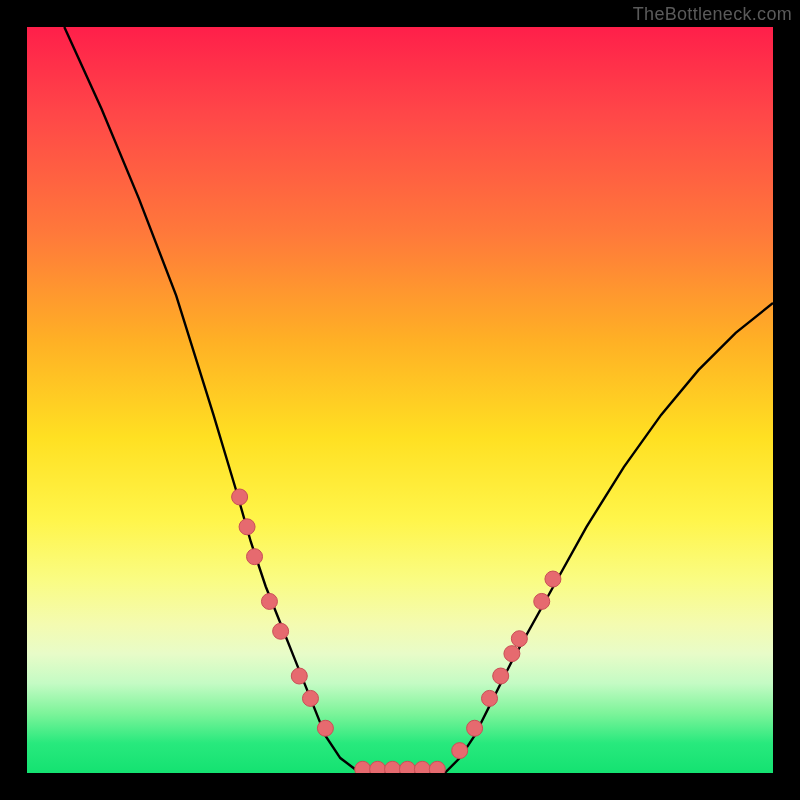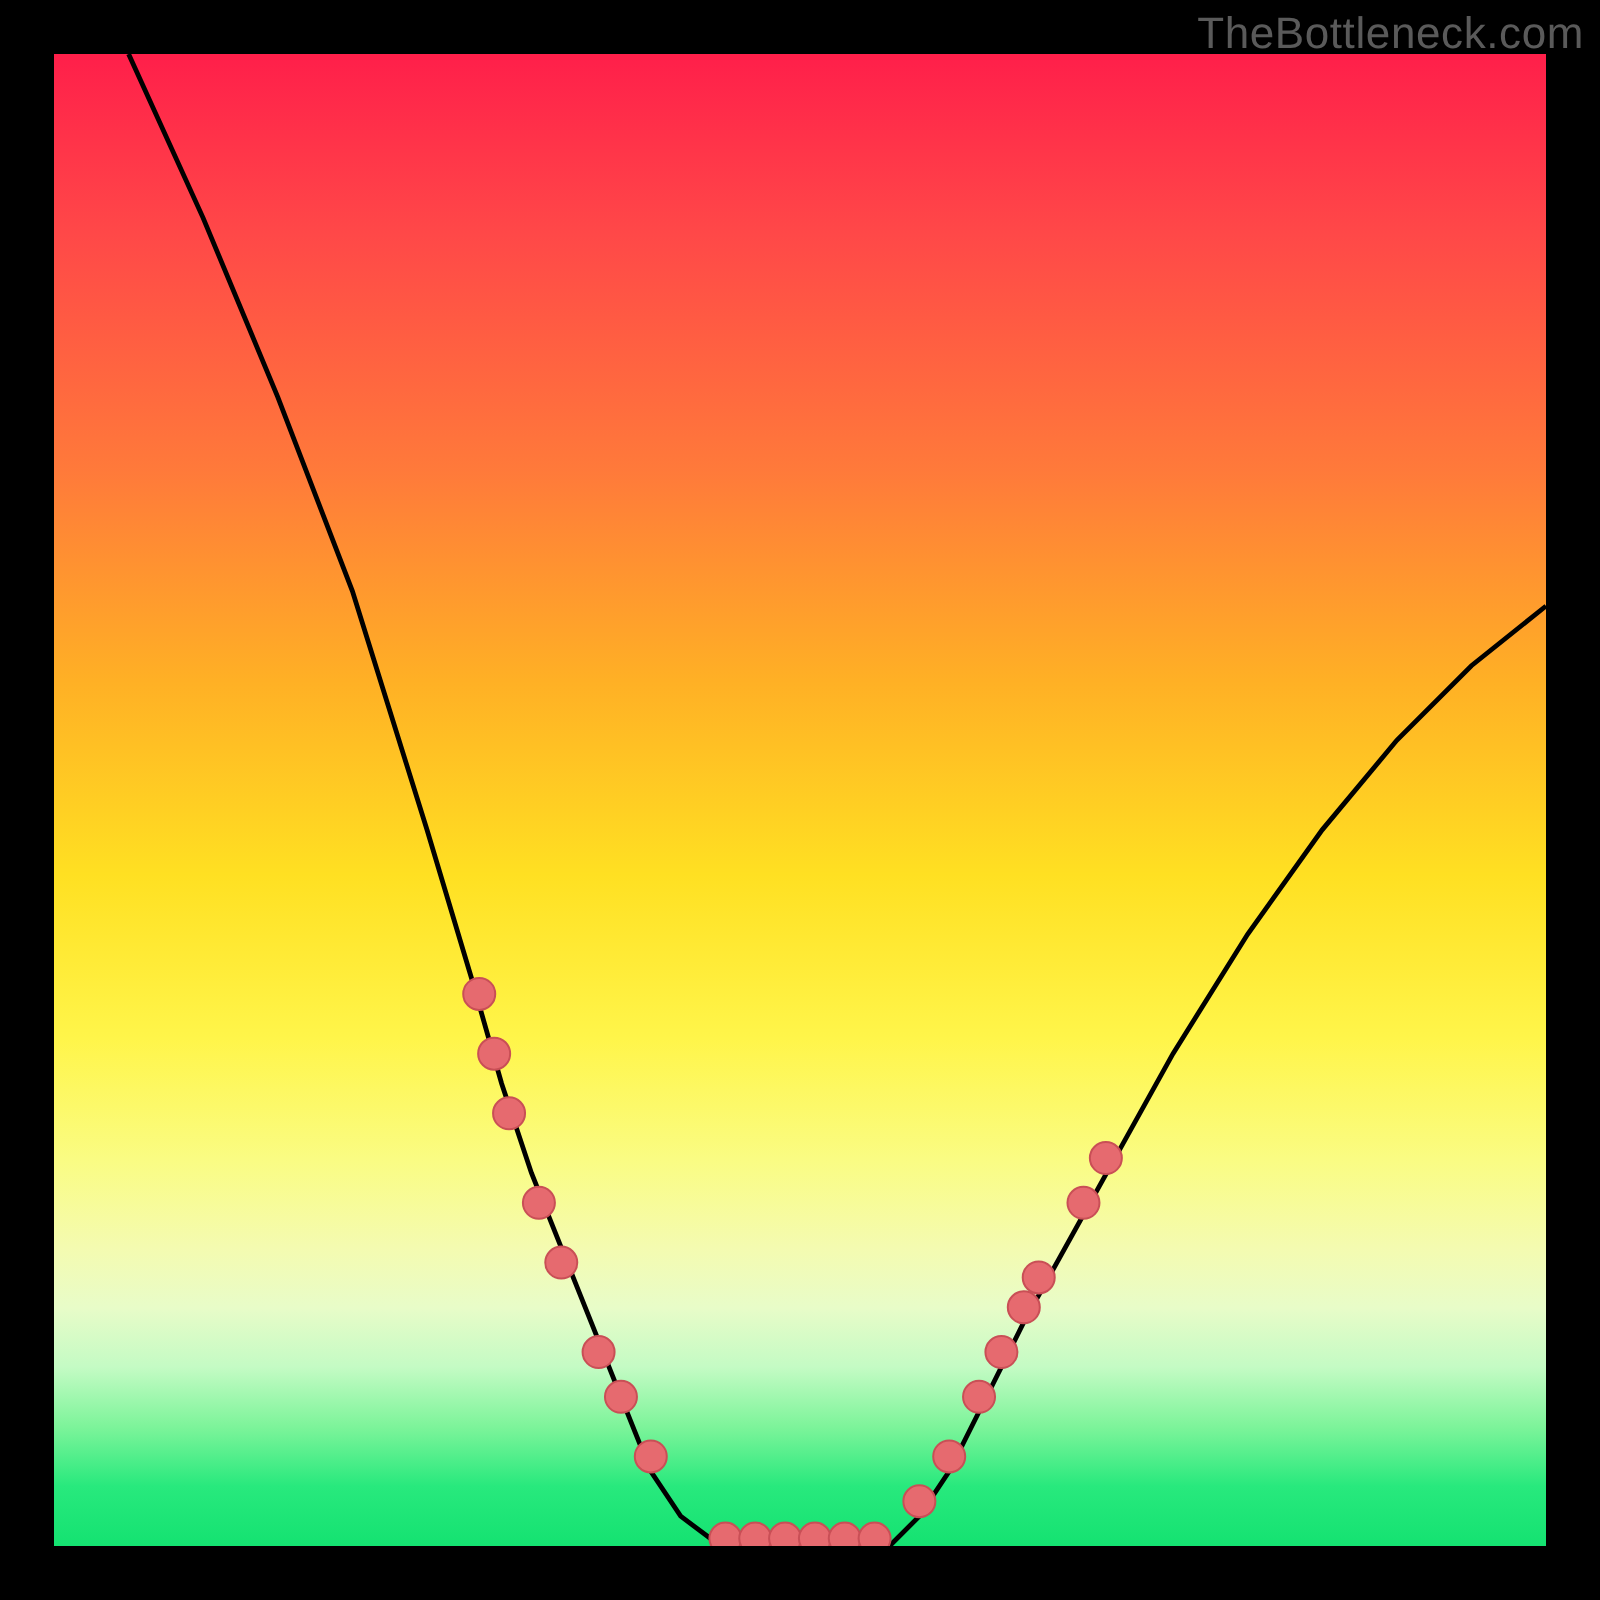--- a/index.html
+++ b/index.html
@@ -37,21 +37,21 @@
       #7df49a 92%,
       #28e97d 96%,
       #14e271 100%
     );
   }
   .watermark {
     position: absolute;
     top: 4px;
     right: 8px;
     color: #5a5a5a;
-    font-size: 22px;
+    font-size: 18px;
     font-weight: 500;
     letter-spacing: 0.3px;
     user-select: none;
   }
   svg.curve {
     position: absolute;
     left: 0;
     top: 0;
     width: 746px;
     height: 746px;

